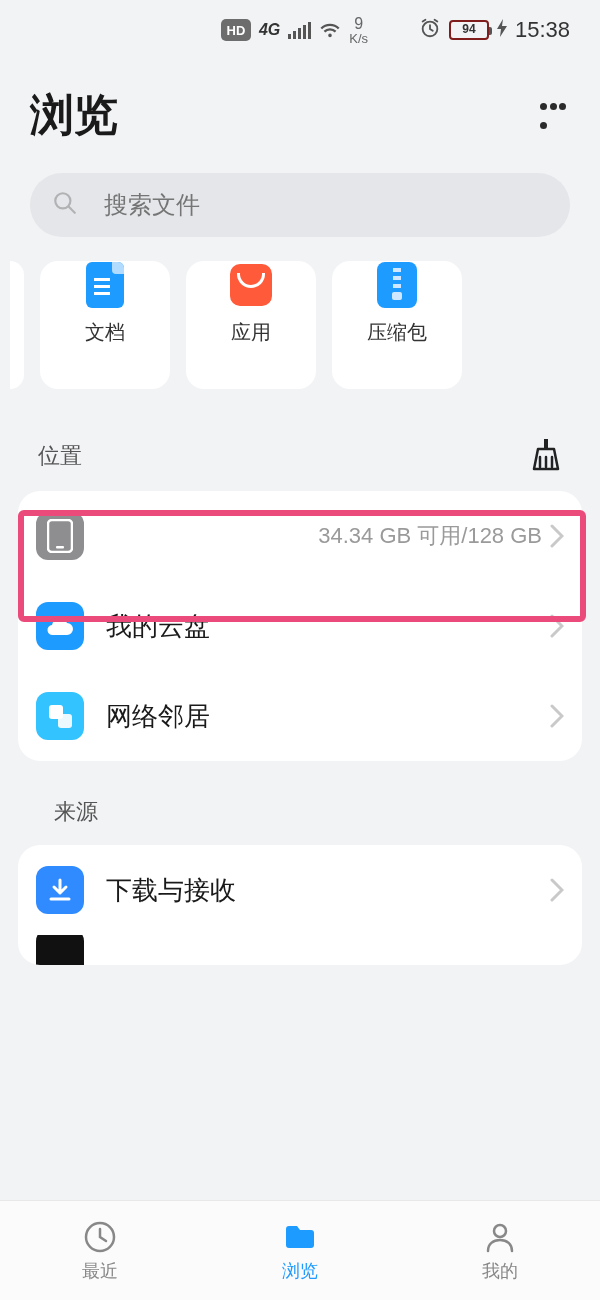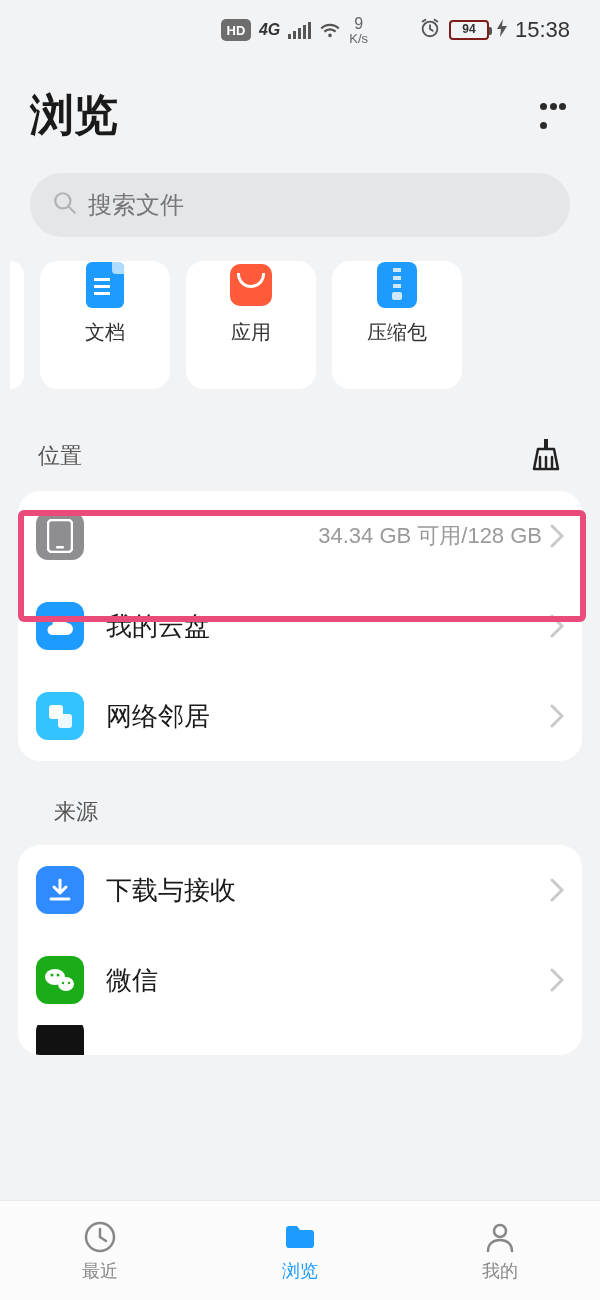--- a/index.html
+++ b/index.html
@@ -23,21 +23,21 @@
   .battery .shell::after { content:""; position:absolute; right:-5px; top:5px; width:3px; height:8px; background:#555; border-radius:0 2px 2px 0; }
   .battery .pct { font-size: 12px; font-weight:600; }
   .bolt svg { width: 10px; height: 18px; }
   .clock { font-size: 22px; font-weight: 500; }
 
   .header { display:flex; align-items:center; justify-content:space-between; padding: 26px 30px 28px 30px; }
   .header h1 { font-size: 44px; font-weight: 700; }
   .menu-dots { width: 34px; height: 34px; display:flex; flex-wrap:wrap; align-content: space-between; justify-content: space-between; padding: 4px; }
   .menu-dots span { width:7px; height:7px; border-radius:50%; background:#2b2b2b; }
 
-  .search { margin: 0 30px 24px 30px; background:#e4e6e9; border-radius: 32px; height: 64px; display:flex; align-items:center; padding: 0 22px; gap: 10px; }
+  .search { margin: 0 30px 24px 30px; background:#e4e6e9; border-radius: 32px; height: 64px; display:flex; align-items:center; padding: 0 22px; gap: 26px; }
   .search svg { width: 26px; height: 26px; opacity: .55; }
   .search input { border:none; background:transparent; font-size: 24px; color:#999; outline:none; flex:1; }
 
   .categories { display:flex; gap: 16px; padding: 0 10px 30px 10px; overflow:hidden; }
   .cat-card { background:#fff; border-radius: 18px; width: 130px; height: 128px; flex: 0 0 130px; display:flex; flex-direction:column; align-items:center; gap: 10px; }
   .cat-card.first-sliver { flex: 0 0 14px; width:14px; border-radius: 0 18px 18px 0; }
   .cat-card .ic { width: 48px; height: 48px; display:flex; align-items:center; justify-content:center; }
   .cat-card .lbl { font-size: 20px; color:#333; }
 
   .section-head { display:flex; align-items:center; justify-content:space-between; padding: 18px 38px 16px 38px; }
@@ -249,37 +249,20 @@
           <path d="M4 22h18" stroke="#fff" stroke-width="3" stroke-linecap="round"></path>
         </svg>
     </div>
     <div class="title">下载与接收</div>
     <div class="spacer"></div>
     <span class="chev"><svg viewBox="0 0 14 24">
           <path d="M2 2l10 10L2 22" fill="none" stroke="#888" stroke-width="3" stroke-linecap="round"></path>
         </svg></span>
   </div>
 
-  <div class="row">
-    <div class="ic-sq bg-green">
-      <svg width="32" height="28" viewBox="0 0 32 28">
-          <ellipse cx="11" cy="11" rx="10" ry="8" fill="#fff"></ellipse>
-          <ellipse cx="22" cy="18" rx="8" ry="7" fill="#fff"></ellipse>
-          <circle cx="8" cy="9" r="1.5" fill="#1aad19"></circle>
-          <circle cx="14" cy="9" r="1.5" fill="#1aad19"></circle>
-          <circle cx="19" cy="17" r="1.2" fill="#1aad19"></circle>
-          <circle cx="25" cy="17" r="1.2" fill="#1aad19"></circle>
-        </svg>
-    </div>
-    <div class="title">微信</div>
-    <div class="spacer"></div>
-    <span class="chev"><svg viewBox="0 0 14 24">
-          <path d="M2 2l10 10L2 22" fill="none" stroke="#888" stroke-width="3" stroke-linecap="round"></path>
-        </svg></span>
-  </div>
 
   <div class="row partial">
     <div class="ic-sq" style="background:#111"></div>
   </div>
 </div>
 
 <div class="highlight-box"></div>
 
 <div class="navbar">
   <div class="tab">

